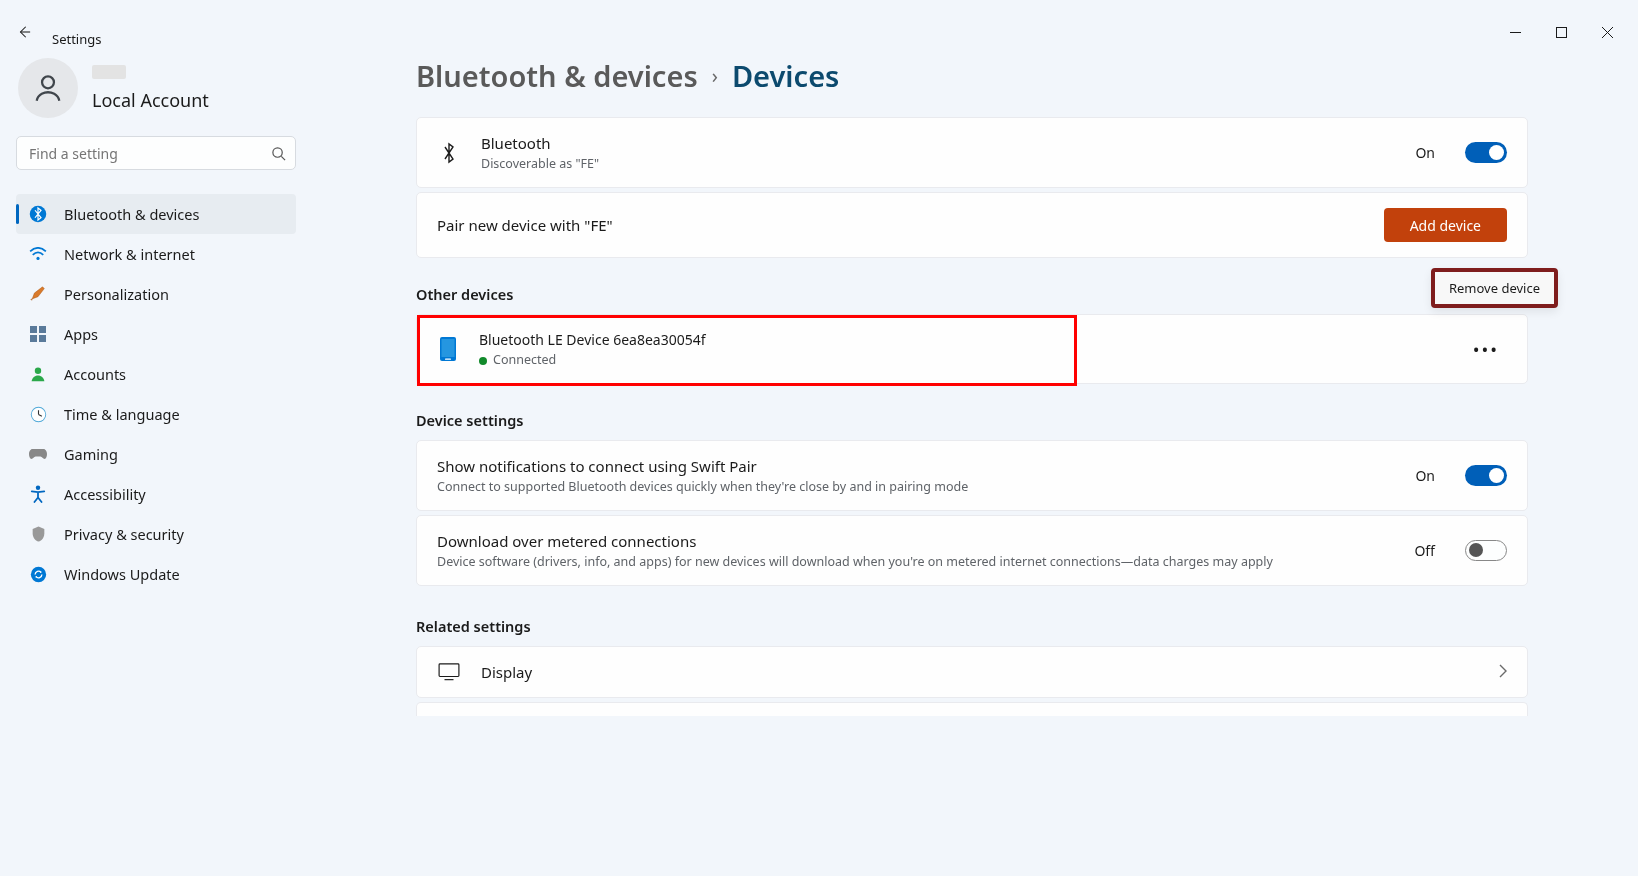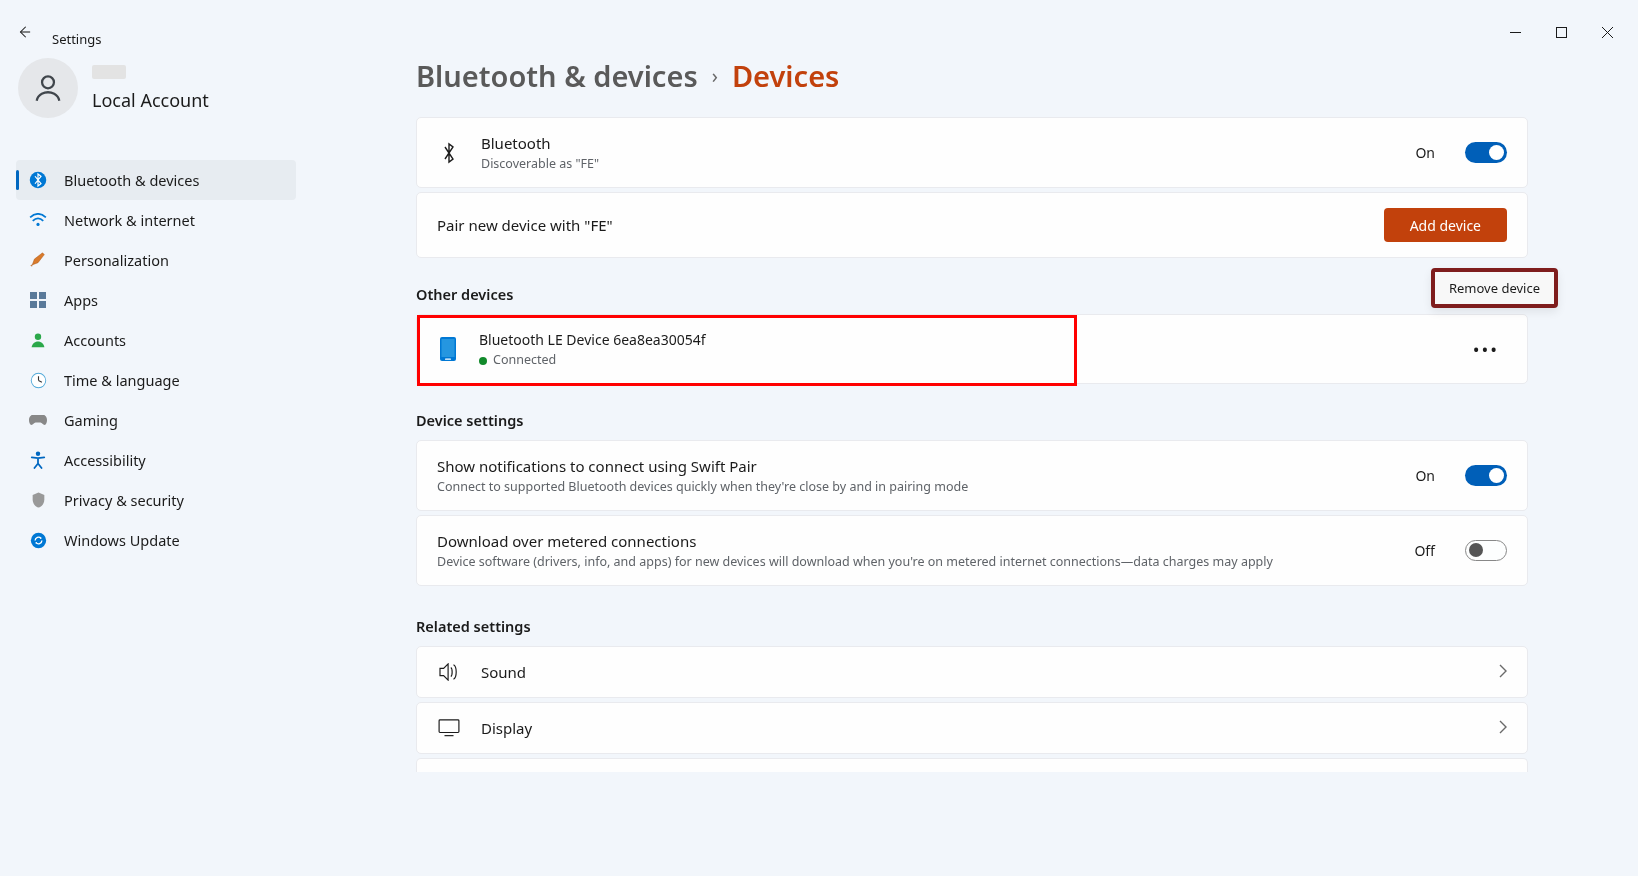--- a/index.html
+++ b/index.html
@@ -30,21 +30,21 @@
 
   
   .nav { margin-top:24px; width:280px;}
   .nav-item { height:40px; display:flex; align-items:center; padding:0 10px 0 12px; border-radius:4px; font-size:14.5px; gap:16px; cursor:default;}
   .nav-item .nav-icon { width:20px; height:20px; display:flex;align-items:center;justify-content:center; font-size:16px;}
   .nav-item.active { background:#e7ecf1; position:relative;}
   .nav-item.active::before { content:""; position:absolute; left:0; top:10px; bottom:10px; width:3px; background:#0067c0; border-radius:2px;}
 
   
   .breadcrumb { display:flex; align-items:center; gap:14px; font-size:29px; font-weight:600; color:#5a5a5a; margin-bottom:22px;}
-  .breadcrumb .current { color:#c2410c;}
+  .breadcrumb .current { color:#0c4a6e;}
   .breadcrumb .chev { font-size:20px; color:#6a6a6a; font-weight:400;}
 
   
   .card { background:#fefefe; border:1px solid #e9eaee; border-radius:5px; margin-bottom:4px; }
   .card + .card { margin-top:4px; }
   .card-row { display:flex; align-items:center; padding:15px 20px 15px 20px; gap:20px; }
   .card-icon { width:24px; display:flex; align-items:center; justify-content:center; color:#1b1b1b;}
   .card-text { flex:1; }
   .card-title { font-size:15px; color:#1b1b1b;}
   .card-sub { font-size:12.5px; color:#5f6368; margin-top:2px;}
@@ -108,20 +108,29 @@
             <circle cx="12" cy="8" r="4.2" fill="none" stroke="#40464c" stroke-width="1.6"></circle>
             <path d="M4 21c1-5 6-6 8-6s7 1 8 6" fill="none" stroke="#40464c" stroke-width="1.6"></path>
           </svg>
       </div>
       <div class="profile-text">
         <span class="name"></span><br>
         <span class="sub">Local Account</span>
       </div>
     </div>
 
+    <div class="searchbox">
+      <input type="text" placeholder="Find a setting" style="">
+      <div class="icon">
+        <svg width="15" height="15" viewBox="0 0 16 16">
+            <circle cx="7" cy="7" r="5" fill="none" stroke="#555" stroke-width="1.3"></circle>
+            <line x1="11" y1="11" x2="15" y2="15" stroke="#555" stroke-width="1.3"></line>
+          </svg>
+      </div>
+    </div>
 
     <div class="nav">
       <div class="nav-item active">
         <span class="nav-icon">
             <svg width="18" height="18" viewBox="0 0 24 24">
               <circle cx="12" cy="12" r="11" fill="#0078d4"></circle>
               <path d="M8 7l8 10-4 3V4l4 3-8 10" fill="none" stroke="#fff" stroke-width="1.6"></path>
             </svg>
           </span>
         <span>Bluetooth &amp; devices</span>
@@ -293,38 +302,20 @@
         </div>
         <div class="status-label">Off</div>
         <div class="toggle off">
             <div class="knob"></div>
           </div>
       </div>
     </div>
 
     <div class="section-heading" style="margin-top:30px;">Related settings</div>
 
-    <div class="card">
-      <div class="card-row">
-        <div class="card-icon">
-          <svg width="22" height="18" viewBox="0 0 24 20">
-              <path d="M2 6h4l5-5v18l-5-5H2z" fill="none" stroke="#1b1b1b" stroke-width="1.3"></path>
-              <path d="M14 5c2 1 2 9 0 10M17 2c4 2 4 14 0 16" fill="none" stroke="#1b1b1b" stroke-width="1.3"></path>
-            </svg>
-        </div>
-        <div class="card-text">
-          <div class="card-title">Sound</div>
-        </div>
-        <div class="chev-right">
-          <svg width="8" height="14" viewBox="0 0 8 14">
-              <path d="M1 1l6 6-6 6" fill="none" stroke="#6a6a6a" stroke-width="1.4"></path>
-            </svg>
-        </div>
-      </div>
-    </div>
 
     <div class="card">
       <div class="card-row">
         <div class="card-icon">
           <svg width="22" height="18" viewBox="0 0 24 20">
               <rect x="1" y="1" width="22" height="14" rx="1" fill="none" stroke="#1b1b1b" stroke-width="1.3"></rect>
               <line x1="7" y1="18.5" x2="17" y2="18.5" stroke="#1b1b1b" stroke-width="1.3"></line>
             </svg>
         </div>
         <div class="card-text">

